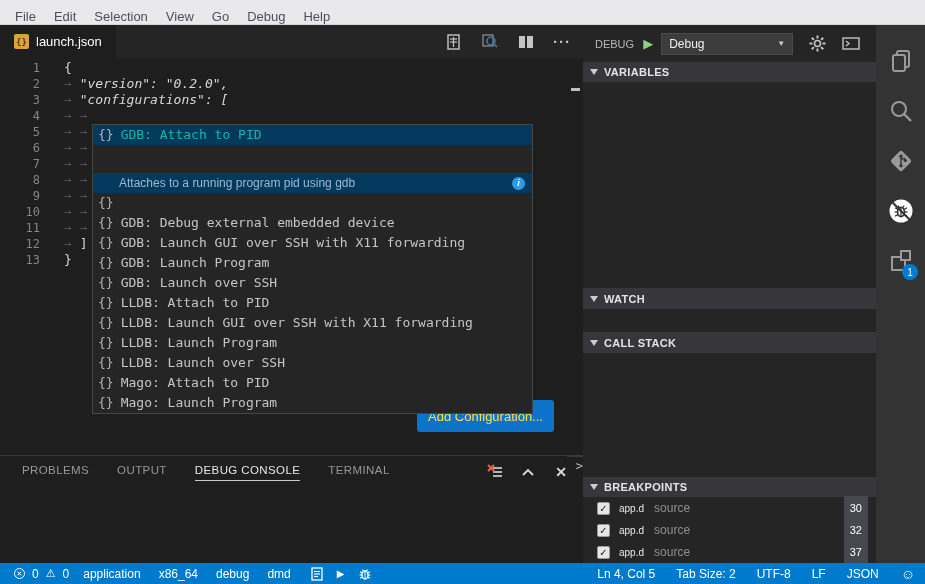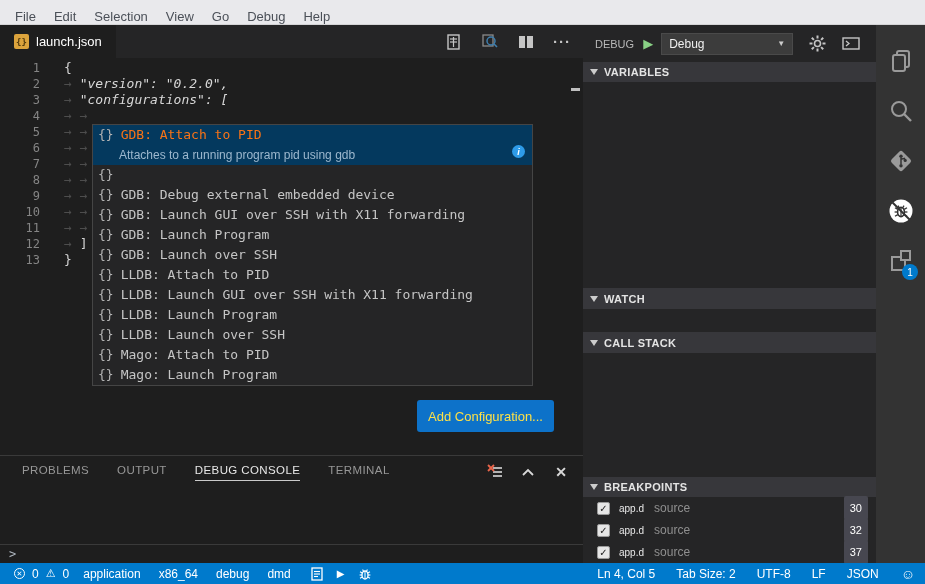--- a/index.html
+++ b/index.html
@@ -38,35 +38,35 @@
   .codeseg.str { font-style:italic; color:#d8d8d8; }
   .ruler-mark { position:absolute; right:3px; top:30px; width:9px; height:3px; background:#bfbfbf; }
 
   
   .suggest { position:absolute; left:92px; top:66px; width:441px; background:#252526;
              border:1px solid #454545; z-index:6; }
   .sg-row { height:20px; line-height:20px; display:flex; align-items:center; padding:0 6px 0 5px;
             font-family:"DejaVu Sans Mono", monospace; font-size:13px; color:#c5c5c5; white-space:pre; }
   .sg-selected { background:#04395e; }
   .sg-braces { color:#b4b4b4; margin-right:7px; }
-  .sg-sel-label { color:#f97316; }
-  .sg-detail { height:20px; line-height:20px; background:#04395e; display:flex; align-items:flex-start;
-               padding:0 7px 0 26px; font-family:"Liberation Sans", sans-serif; font-size:12px; color:#9db8ce; }
+  .sg-sel-label { color:#14b8a6; }
+  .sg-detail { height:20px; line-height:20px; background:#04395e; display:flex; align-items:center;
+               padding:0 7px 0 26px; font-family:"Liberation Sans", sans-serif; font-size:12px; color:#9db8ce;margin-top:28px; }
   .sg-detail-text { flex:1 1 auto; }
   .info-icon { width:13px; height:13px; border-radius:50%; background:#2e9be8; color:#fff;
                font-size:9px; font-weight:bold; font-style:italic; display:flex; align-items:center;
                justify-content:center; flex:0 0 13px; }
 
   .add-config-btn { position:absolute; left:417px; top:342px; width:137px; height:32px;
                     background:#0d72c9; border:none; border-radius:3px; color:#fde047;
                     font-family:"Liberation Sans", sans-serif; font-size:13px; cursor:pointer; z-index:5; }
 
   
   .panel { height:108px; flex:0 0 108px; background:#1e1e1e; border-top:1px solid #3a3a3a;
-           display:flex; flex-direction:column; position:relative;justify-content:flex-end; }
+           display:flex; flex-direction:row; position:relative;justify-content:flex-end; }
   .panel-tabs { height:33px; display:flex; align-items:center; gap:28px; padding-left:22px; flex:0 0 auto; }
   .ptab { font-size:11.5px; letter-spacing:.4px; color:#979797; padding-bottom:4px; border-bottom:1px solid transparent; cursor:pointer; }
   .ptab.active { color:#e7e7e7; border-bottom-color:#cacaca; }
   .panel-actions { position:absolute; right:14px; top:8px; display:flex; align-items:center; gap:17px; }
   .pact { width:16px; height:16px; display:flex; align-items:center; justify-content:center; color:#d8d8d8; }
   .close-x { font-size:14px; font-weight:bold; color:#d8d8d8; }
   .console-body { flex:1 1 auto; }
   .console-input { height:19px; border-top:1px solid #3a3a3a; display:flex; align-items:center;
                    padding-left:9px; font-family:"DejaVu Sans Mono", monospace; font-size:12px; color:#aeb6bf; }
 

